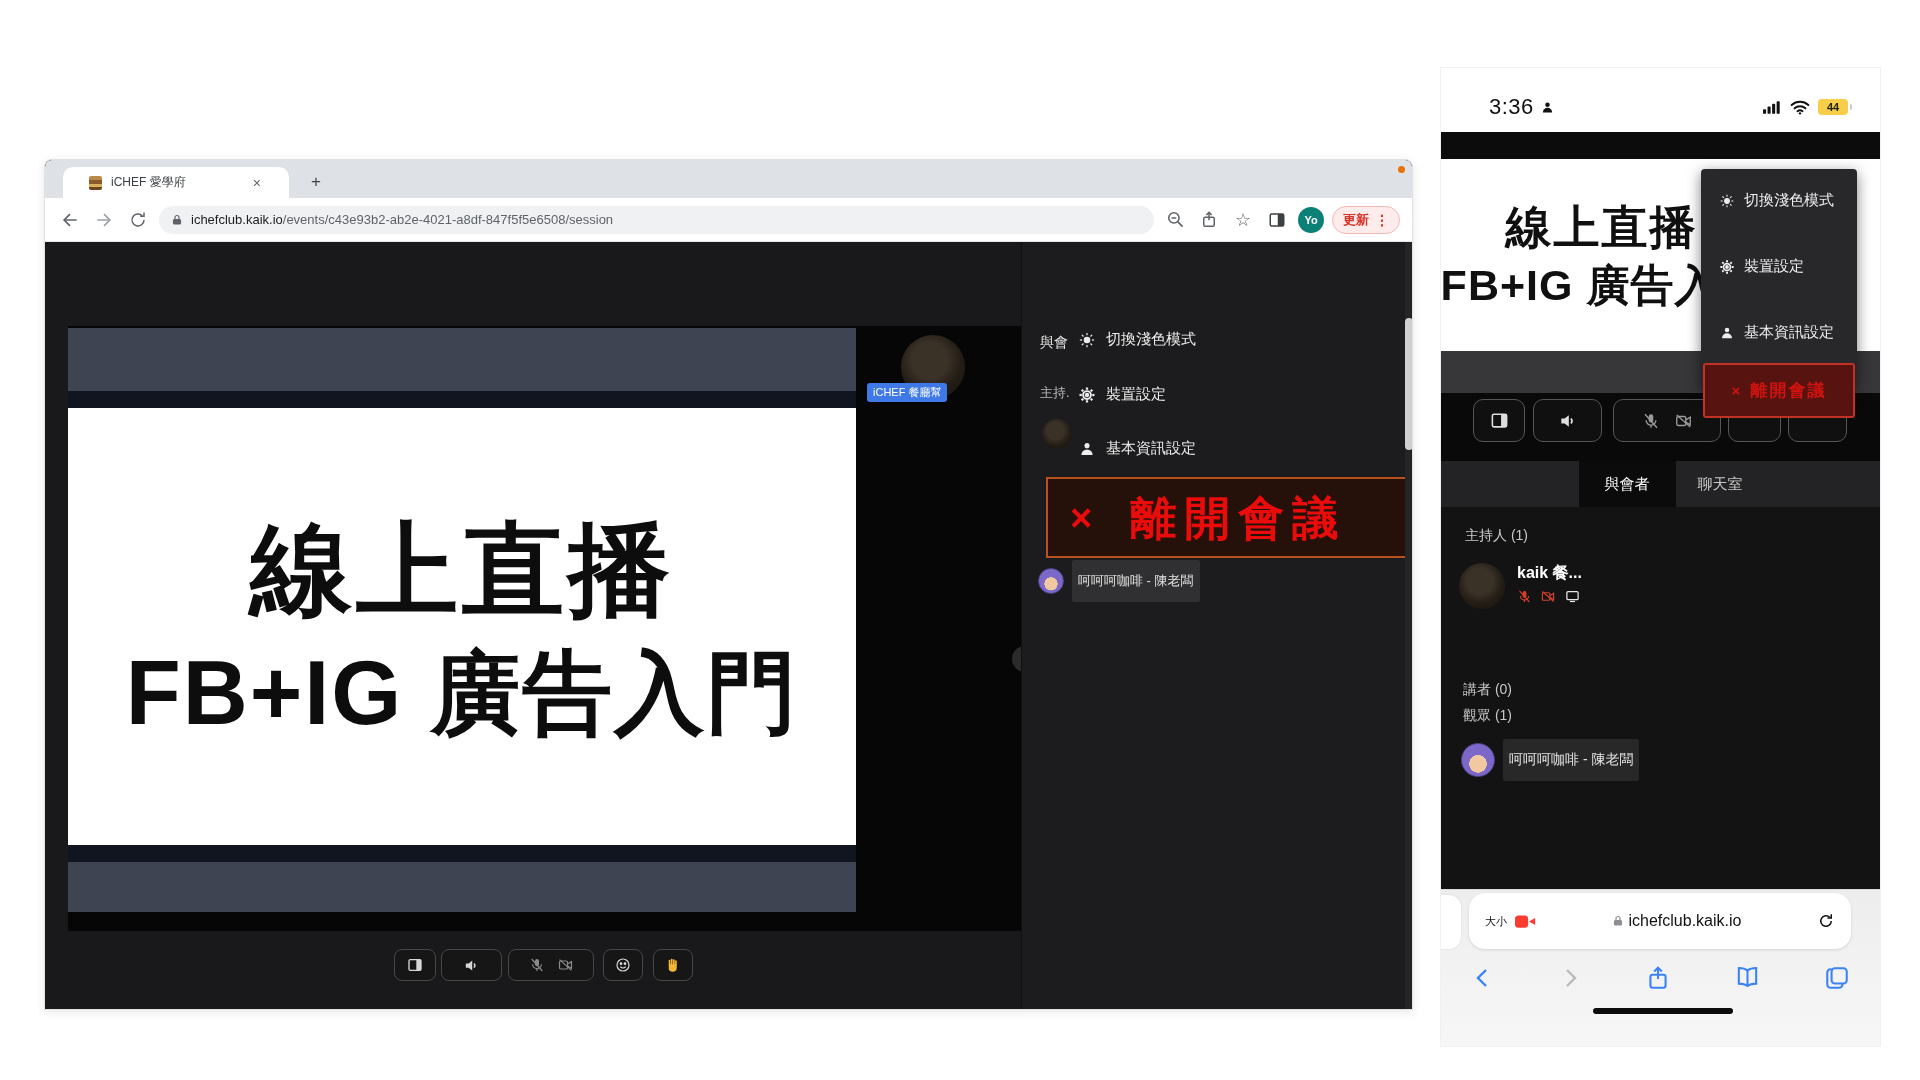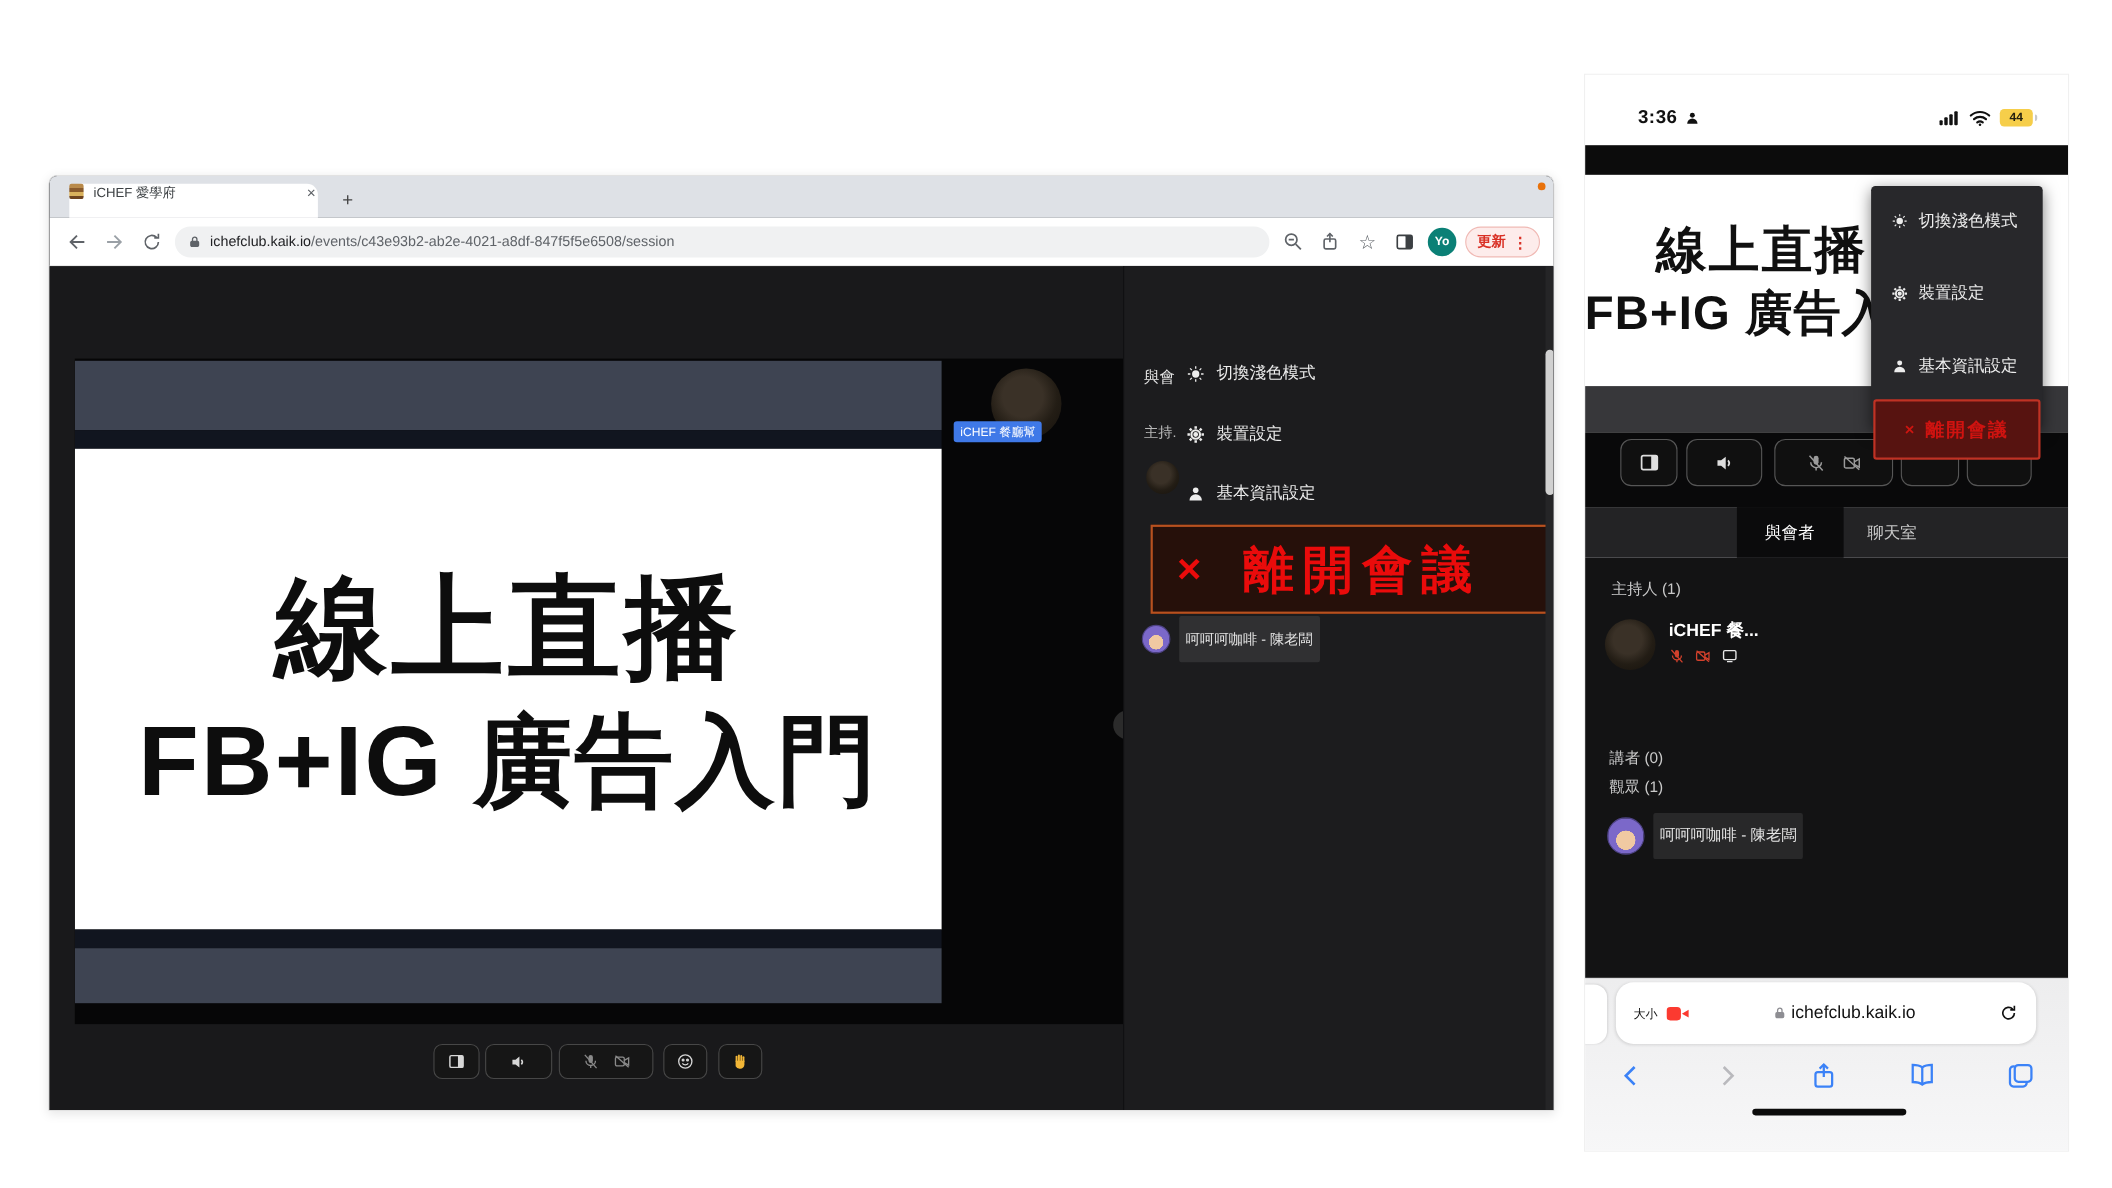--- a/index.html
+++ b/index.html
@@ -6,21 +6,21 @@
   *{box-sizing:border-box;font-family:"Liberation Sans",sans-serif;}
   #canvas{position:relative;width:1920px;height:1080px;background:#ffffff;overflow:hidden;}
   .abs{position:absolute;}
   svg{display:block;}
 
   
   .bwin{left:44px;top:159px;width:1369px;height:851px;border:1px solid #e2e2e2;border-radius:8px 8px 0 0;
         box-shadow:0 2px 10px rgba(0,0,0,.10);overflow:hidden;background:#19191b;}
   .tabstrip{left:0;top:0;width:100%;height:38px;background:#dee1e6;}
   .tab{left:18px;top:7px;width:226px;height:31px;background:#ffffff;border-radius:10px 10px 0 0;
-       display:flex;padding:0 0;}
+       display:flex;align-items:center;padding:0 26px;}
   .favicon{width:13px;height:14px;border-radius:2px;background:linear-gradient(#b98a4a 0 30%,#8a5a2b 30% 55%,#d9b15c 55% 80%,#6e441f 80% 100%);margin-right:9px;flex:0 0 auto;}
   .tabtitle{font-size:12px;color:#3c4043;flex:1;white-space:nowrap;overflow:hidden;}
   .tabclose{font-size:14px;color:#5f6368;padding:0 2px;cursor:default;}
   .newtab{left:258px;top:9px;width:26px;height:26px;display:flex;align-items:center;justify-content:center;
           font-size:17px;color:#444;border-radius:50%;}
   .upd-dot{left:1353px;top:6px;width:7px;height:7px;border-radius:50%;background:#e8710a;}
   .toolbar{left:0;top:38px;width:100%;height:44px;background:#ffffff;border-bottom:1px solid #e8e8e8;
            display:flex;align-items:center;padding:0 12px;gap:8px;}
   .navico{width:26px;height:26px;display:flex;align-items:center;justify-content:center;color:#5f6368;flex:0 0 auto;}
   .urlpill{height:28px;flex:1;background:#f0f1f2;border-radius:14px;display:flex;align-items:center;
@@ -63,21 +63,21 @@
   .leave-t{color:#ea0b0b;font-size:46px;font-weight:800;letter-spacing:8px;line-height:1;}
   .partrow{display:flex;align-items:center;gap:8px;}
   .partname{color:#e3e3e3;font-size:13px;background:rgba(255,255,255,.09);padding:12px 6px;border-radius:2px;white-space:nowrap;}
   .av-purple{border-radius:50%;background:radial-gradient(circle at 50% 62%,#f0c9a2 0 34%,#7b68c9 35% 100%);border:1px solid #4e4385;}
   .scrollthumb{width:8px;border-radius:4px;background:#d0d0d0;}
   .scrolltrack{width:8px;background:#252527;}
 
   
   .phone{left:1440px;top:67px;width:441px;height:980px;background:#ffffff;border:1px solid #f0f0f0;overflow:hidden;}
   .mstatus{left:0;top:0;width:100%;height:64px;display:flex;align-items:center;padding:14px 28px 0 48px;color:#111;}
-  .mtime{font-size:17px;font-weight:700;letter-spacing:.5px;text-align:center;}
+  .mtime{font-size:22px;font-weight:400;letter-spacing:.5px;text-align:center;}
   .batt{width:30px;height:16px;border-radius:4px;background:#f6ce4a;color:#23200f;font-size:11px;font-weight:700;
         display:flex;align-items:center;justify-content:center;}
   .batt-tip{width:2.5px;height:6px;background:#c9c9c9;border-radius:0 2px 2px 0;margin-left:1.5px;}
   .mheader{left:0;top:64px;width:100%;height:27px;background:#0c0c0c;}
   .mcard{left:0;top:91px;width:100%;height:192px;background:#ffffff;display:flex;flex-direction:column;
          align-items:center;justify-content:center;padding-right:118px;}
   .mcard .l1{font-size:46px;font-weight:800;color:#101010;letter-spacing:2px;line-height:1.35;}
   .mcard .l2{font-size:43px;font-weight:800;color:#101010;letter-spacing:1px;line-height:1.3;white-space:nowrap;}
   .mstrip{left:0;top:283px;width:100%;height:42px;background:#37373a;}
   .mtoolzone{left:0;top:325px;width:100%;height:68px;background:#09090a;}
@@ -376,21 +376,21 @@
       <div class="mtab-active">與會者</div>
       <div class="mtab">聊天室</div>
     </div>
 
     <div class="abs mlist">
       <div class="abs mlhead" style="left:24px;top:20px;">主持人 (1)</div>
 
       <div class="abs" style="left:18px;top:56px;display:flex;gap:12px;">
         <div class="cam-avatar" style="width:46px;height:46px;"></div>
         <div>
-          <div class="mhostname">iCHEF 餐...</div>
+          <div class="mhostname">kaik 餐...</div>
           <div style="display:flex;gap:8px;margin-top:5px;align-items:center;">
             <svg width="15" height="15" viewBox="0 0 24 24" fill="none" stroke="#d3412c" stroke-width="1.9">
                 <rect x="9" y="3" width="6" height="11" rx="3" fill="#d3412c" stroke="none"></rect>
                 <path d="M5.5 11a6.5 6.5 0 0013 0"></path>
                 <line x1="12" y1="17.5" x2="12" y2="21"></line>
                 <line x1="4" y1="3" x2="20" y2="21"></line>
               </svg>
             <svg width="16" height="15" viewBox="0 0 24 24" fill="none" stroke="#d3412c" stroke-width="1.9">
                 <rect x="3" y="6" width="12" height="12" rx="2"></rect>
                 <path d="M15 10.5l6-3.5v10l-6-3.5"></path>

